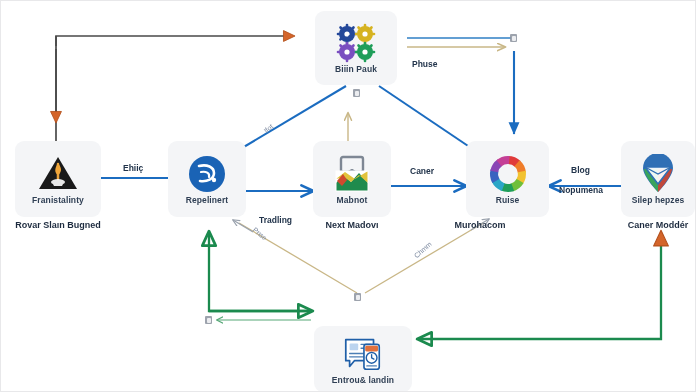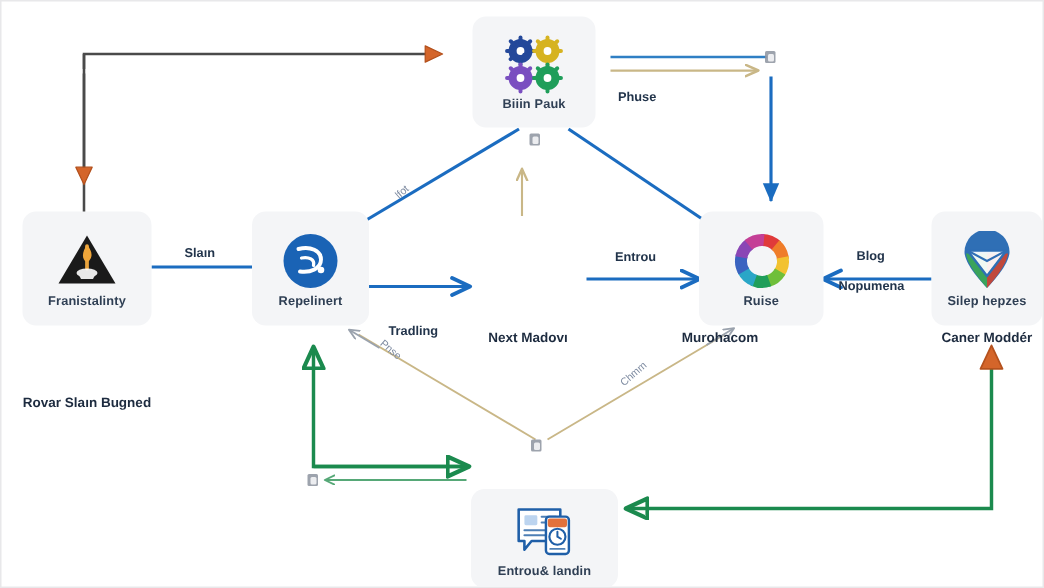--- a/index.html
+++ b/index.html
@@ -222,34 +222,48 @@
       <svg width="42" height="38" viewBox="0 0 42 38">
         <path d="M21,2 L40,34 L2,34 Z" fill="#1a1a1a"></path>
         <path d="M21,9 L21,24" stroke="#e8a33d" stroke-width="2.5" stroke-linecap="round"></path>
         <path d="M21,8 C24,12 25,15 23,18 C22,20 20,20 19,18 C17.5,15.5 18.5,12 21,8 Z" fill="#f0a63a"></path>
         <ellipse cx="21" cy="27" rx="7" ry="3" fill="#ffffff" opacity=".9"></ellipse>
         <path d="M15,27 L27,27 L25,31 L17,31 Z" fill="#e8e8e8"></path>
       </svg>
     </span>
     <span class="nlabel">Franistalinty</span>
   </div>
-  <div class="caption" style="left:4px;top:219px;width:106px;margin-top:43px;">Rovar Slaın Bugned</div>
+  <div class="caption" style="left:4px;top:219px;width:106px;">Rovar Slaın Bugned</div>
 
   <div class="node" id="n-repel" style="left:167px;top:140px;width:78px;height:76px;justify-content:center;">
     <span class="ico">
       <svg width="40" height="40" viewBox="0 0 40 40">
         <circle cx="20" cy="20" r="18" fill="#1a63b5"></circle>
         <path d="M12,12 C20,10 27,13 27,19 C27,25 20,28 13,27" fill="none" stroke="#ffffff" stroke-width="2.6" stroke-linecap="round"></path>
         <path d="M14,18 C19,17 23,19 22,23" fill="none" stroke="#ffffff" stroke-width="2.2" stroke-linecap="round"></path>
         <circle cx="27" cy="26" r="2.2" fill="#ffffff"></circle>
       </svg>
     </span>
     <span class="nlabel">Repelinert</span>
   </div>
 
+  <div class="node" id="n-mabnot" style="left:312px;top:140px;width:78px;height:76px;">
+    <span class="ico">
+      <svg width="42" height="38" viewBox="0 0 42 38">
+        <rect x="10" y="2" width="22" height="15" rx="2" fill="none" stroke="#7e8794" stroke-width="2.4"></rect>
+        <path d="M14,19 L21,15 L27,19" fill="none" stroke="#7e8794" stroke-width="2.2" stroke-linejoin="round"></path>
+        <rect x="5" y="16" width="32" height="20" fill="#ffffff"></rect>
+        <path d="M5,28 L13,20 L20,27 L28,18 L37,28 L37,36 L5,36 Z" fill="#1f8b4d"></path>
+        <path d="M5,24 L14,17 L24,24 L37,16 L37,28 L28,20 L20,27 L13,22 Z" fill="#e2c33c"></path>
+        <path d="M6,26 L12,19 L16,25 L11,31 Z" fill="#d04a2e"></path>
+        <rect x="5" y="16" width="32" height="20" fill="none" stroke="#ffffff" stroke-width="1"></rect>
+      </svg>
+    </span>
+    <span class="nlabel">Mabnot</span>
+  </div>
   <div class="caption" style="left:306px;top:219px;width:90px;">Next Madovı</div>
 
   <div class="node" id="n-ruise" style="left:465px;top:140px;width:83px;height:76px;">
     <span class="ico">
       <svg width="42" height="42" viewBox="0 0 42 42">
         <g stroke-width="8" fill="none">
           <circle cx="21" cy="21" r="14" stroke="#e03a3a" stroke-dasharray="11 77" transform="rotate(-90 21 21)"></circle>
           <circle cx="21" cy="21" r="14" stroke="#ef7d2a" stroke-dasharray="11 77" transform="rotate(-50 21 21)"></circle>
           <circle cx="21" cy="21" r="14" stroke="#f2c230" stroke-dasharray="11 77" transform="rotate(-10 21 21)"></circle>
           <circle cx="21" cy="21" r="14" stroke="#6fbf3a" stroke-dasharray="11 77" transform="rotate(30 21 21)"></circle>
@@ -296,22 +310,22 @@
         <rect x="25.3" y="10.3" width="13.4" height="6" rx="1.4" fill="#e2713c"></rect>
         <circle cx="32" cy="23" r="5.6" fill="#ffffff" stroke="#1f5fa8" stroke-width="1.5"></circle>
         <path d="M32,19.6 L32,23 L34.4,24.4" fill="none" stroke="#1f5fa8" stroke-width="1.4" stroke-linecap="round"></path>
         <path d="M27,31.5 L37,31.5" stroke="#4d7fb5" stroke-width="1.3" stroke-linecap="round"></path>
       </svg>
     </span>
     <span class="nlabel">Entrou&amp; landin</span>
   </div>
 
   <div class="elabel" style="left:411px;top:23px;margin-top:35px;">Phuse</div>
-  <div class="elabel" style="left:122px;top:162px;">Slaın</div>
+  <div class="elabel" style="left:122px;top:162px;">Ehiiç</div>
   <div class="elabel" style="left:258px;top:179px;margin-top:35px;">Tradling</div>
-  <div class="elabel" style="left:409px;top:165px;">Entrou</div>
+  <div class="elabel" style="left:409px;top:165px;">Caner</div>
   <div class="elabel" style="left:570px;top:164px;">Blog</div>
   <div class="elabel" style="left:558px;top:184px;">Nopumena</div>
   <div class="elabel rot-b faint" style="left:253px;top:224px;">Pnse</div>
   <div class="elabel rot-a faint" style="left:414px;top:252px;">Chmm</div>
   <div class="elabel rot-a faint" style="left:264px;top:127px;">lfot</div>
 
 </div>
 
 </body></html>

